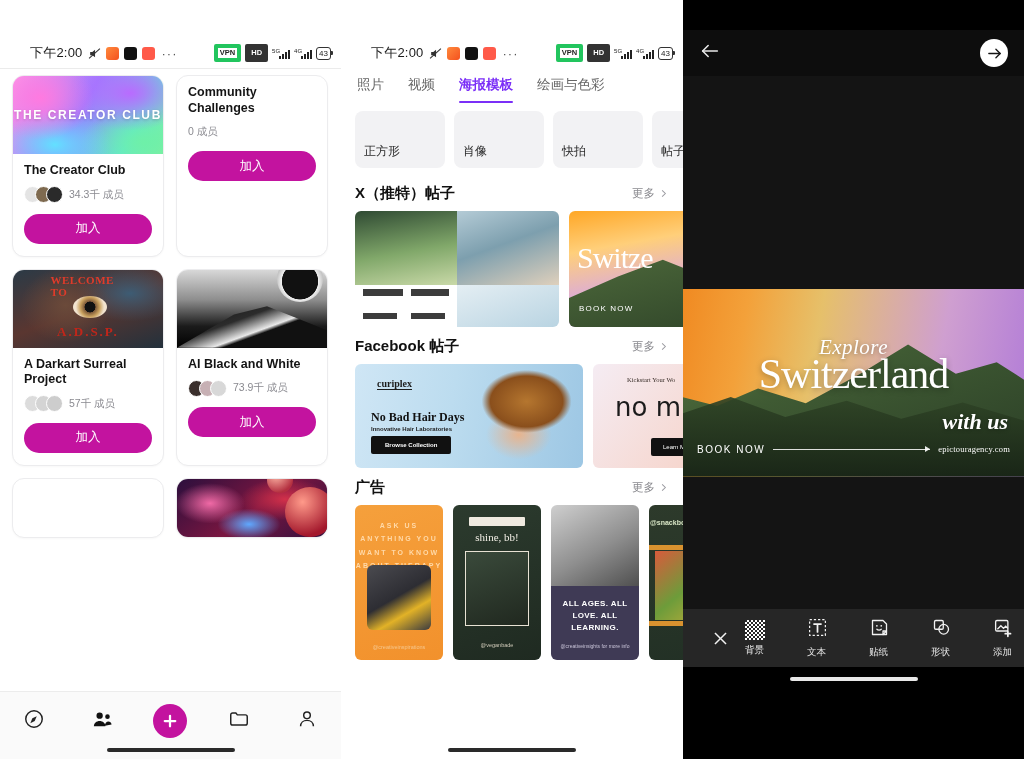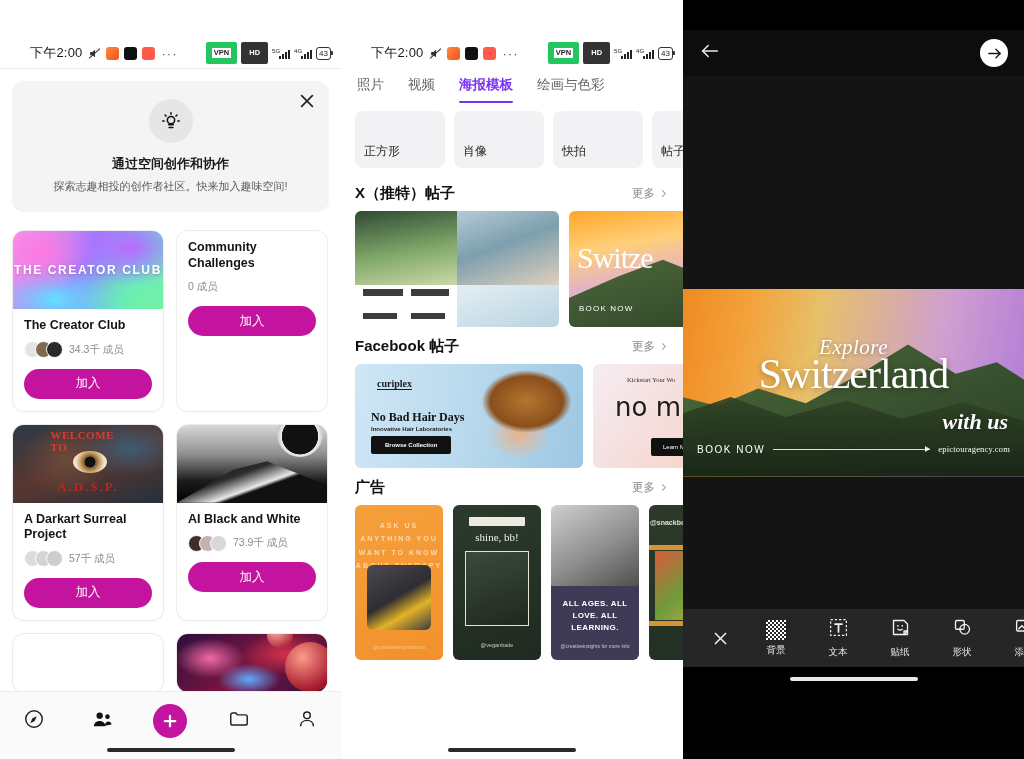--- a/index.html
+++ b/index.html
@@ -26,21 +26,21 @@
   .sb-time { font-size: 13px; letter-spacing: .2px; }
   .sb-mute { width: 13px; height: 13px; position: relative; display:inline-block; }
   .sb-mute svg { display:block; }
   .sb-appicon { width: 13px; height: 13px; border-radius: 3px; display:inline-block; }
   .ic-orange { background: linear-gradient(135deg,#ff8a3d,#f4511e); }
   .ic-black  { background: #111; }
   .ic-red    { background: #ff5a49; }
   .sb-dots { color:#555; font-size:13px; letter-spacing:1px; margin-left:2px;}
   .sb-right { margin-left: auto; display: flex; align-items: center; gap: 4px; }
   .pill {
-    font-size: 7.5px; font-weight: 700; border: 6px solid #22c55e; border-radius: 2px;
+    font-size: 7.5px; font-weight: 700; border: 4px solid #22c55e; border-radius: 2px;
     padding: 0px 2px; line-height: 10px; color: #222;
   }
   .pill-fill { background:#333; color:#fff; border-color:#333; }
   .bars { display: flex; align-items: flex-end; gap: 1px; height: 11px; }
   .bars i { width: 2px; background: #222; display: block; }
   .bars i:nth-child(1){height:3px}.bars i:nth-child(2){height:5px}
   .bars i:nth-child(3){height:7px}.bars i:nth-child(4){height:9px}
   .net { font-size: 6px; color:#222; align-self:flex-start; margin-right:-1px; }
   .sig { display:flex; align-items:flex-end; }
   .batt {
@@ -206,21 +206,21 @@
     font-family:"Liberation Serif",serif;font-style:italic;font-size:21px;letter-spacing:.5px;text-shadow:0 1px 4px rgba(0,0,0,.35);}
   .c-switz{position:absolute;left:0;right:0;top:62px;text-align:center;color:#fff;
     font-family:"Liberation Serif",serif;font-size:42px;letter-spacing:-1px;line-height:1.1;text-shadow:0 2px 6px rgba(0,0,0,.3);}
   .c-withus{position:absolute;right:16px;top:120px;color:#fff;
     font-family:"Liberation Serif",serif;font-style:italic;font-weight:700;font-size:22px;text-shadow:0 1px 4px rgba(0,0,0,.3);}
   .c-book{position:absolute;left:14px;bottom:22px;right:14px;display:flex;align-items:center;gap:8px;color:#fff;font-size:10px;letter-spacing:1.5px;}
   .c-line{flex:1;height:1px;background:rgba(255,255,255,.85);position:relative;}
   .c-line::after{content:"";position:absolute;right:0;top:-2.5px;border-left:5px solid rgba(255,255,255,.9);border-top:3px solid transparent;border-bottom:3px solid transparent;}
   .c-url{font-size:8.5px;letter-spacing:.2px;font-family:"Liberation Serif",serif;}
   .c-toolbar{position:absolute;left:0;right:0;bottom:22px;height:58px;background:#262626;display:flex;align-items:center;padding:0 0 0 12px;}
-  .tool{width:62px;display:flex;flex-direction:column;align-items:center;gap:4px;cursor:pointer;flex:none;}
+  .tool{width:62px;display:flex;flex-direction:column;gap:4px;cursor:pointer;flex:none;}
   .tool .lbl{font-size:9.5px;color:#e8e8e8;}
   .toolclose{width:50px;display:flex;align-items:center;justify-content:center;cursor:pointer;flex:none;}
   .c-homearea{position:absolute;left:0;right:0;bottom:0;height:22px;background:#000;}
   .c-homebar{position:absolute;bottom:8px;left:50%;transform:translateX(-50%);width:128px;height:4px;border-radius:3px;background:#e8e8e8;}
   .checker{width:20px;height:20px;background-image:
     linear-gradient(45deg,#fff 25%,transparent 25%,transparent 75%,#fff 75%),
     linear-gradient(45deg,#fff 25%,transparent 25%,transparent 75%,#fff 75%);
     background-size:4px 4px;background-position:0 0,2px 2px;background-color:#262626;}
 </style>
 </head>
@@ -264,37 +264,20 @@
               <i></i>
             </span>
           </span>
         <span class="batt">43</span>
       </div>
     </div>
 
     <div class="a-divider"></div>
 
     <div class="a-scroll">
-      <div class="promo">
-        <span class="promo-close">
-          <svg width="20" height="20" viewBox="0 0 24 24" stroke="#222" stroke-width="2">
-              <line x1="5" y1="5" x2="19" y2="19"></line>
-              <line x1="19" y1="5" x2="5" y2="19"></line>
-            </svg>
-        </span>
-        <div class="promo-bulb">
-          <svg width="22" height="22" viewBox="0 0 24 24" fill="none" stroke="#111" stroke-width="1.7" stroke-linecap="round">
-            <path d="M9.5 16h5M10 19h4"></path>
-              <path d="M12 3v1.5M5.6 5.6l1 1M3 12h1.5M18.4 5.6l-1 1M21 12h-1.5"></path>
-            <circle cx="12" cy="11" r="4"></circle>
-          </svg>
-        </div>
-        <div class="promo-h">通过空间创作和协作</div>
-        <div class="promo-p">探索志趣相投的创作者社区。快来加入趣味空间!</div>
-      </div>
 
       <div class="grid">
 
         <div class="card">
           <div class="card-img art-creator">
             <span>THE CREATOR CLUB</span>
           </div>
           <div class="card-body">
             <div class="card-title">The Creator Club</div>
             <div class="card-meta">

